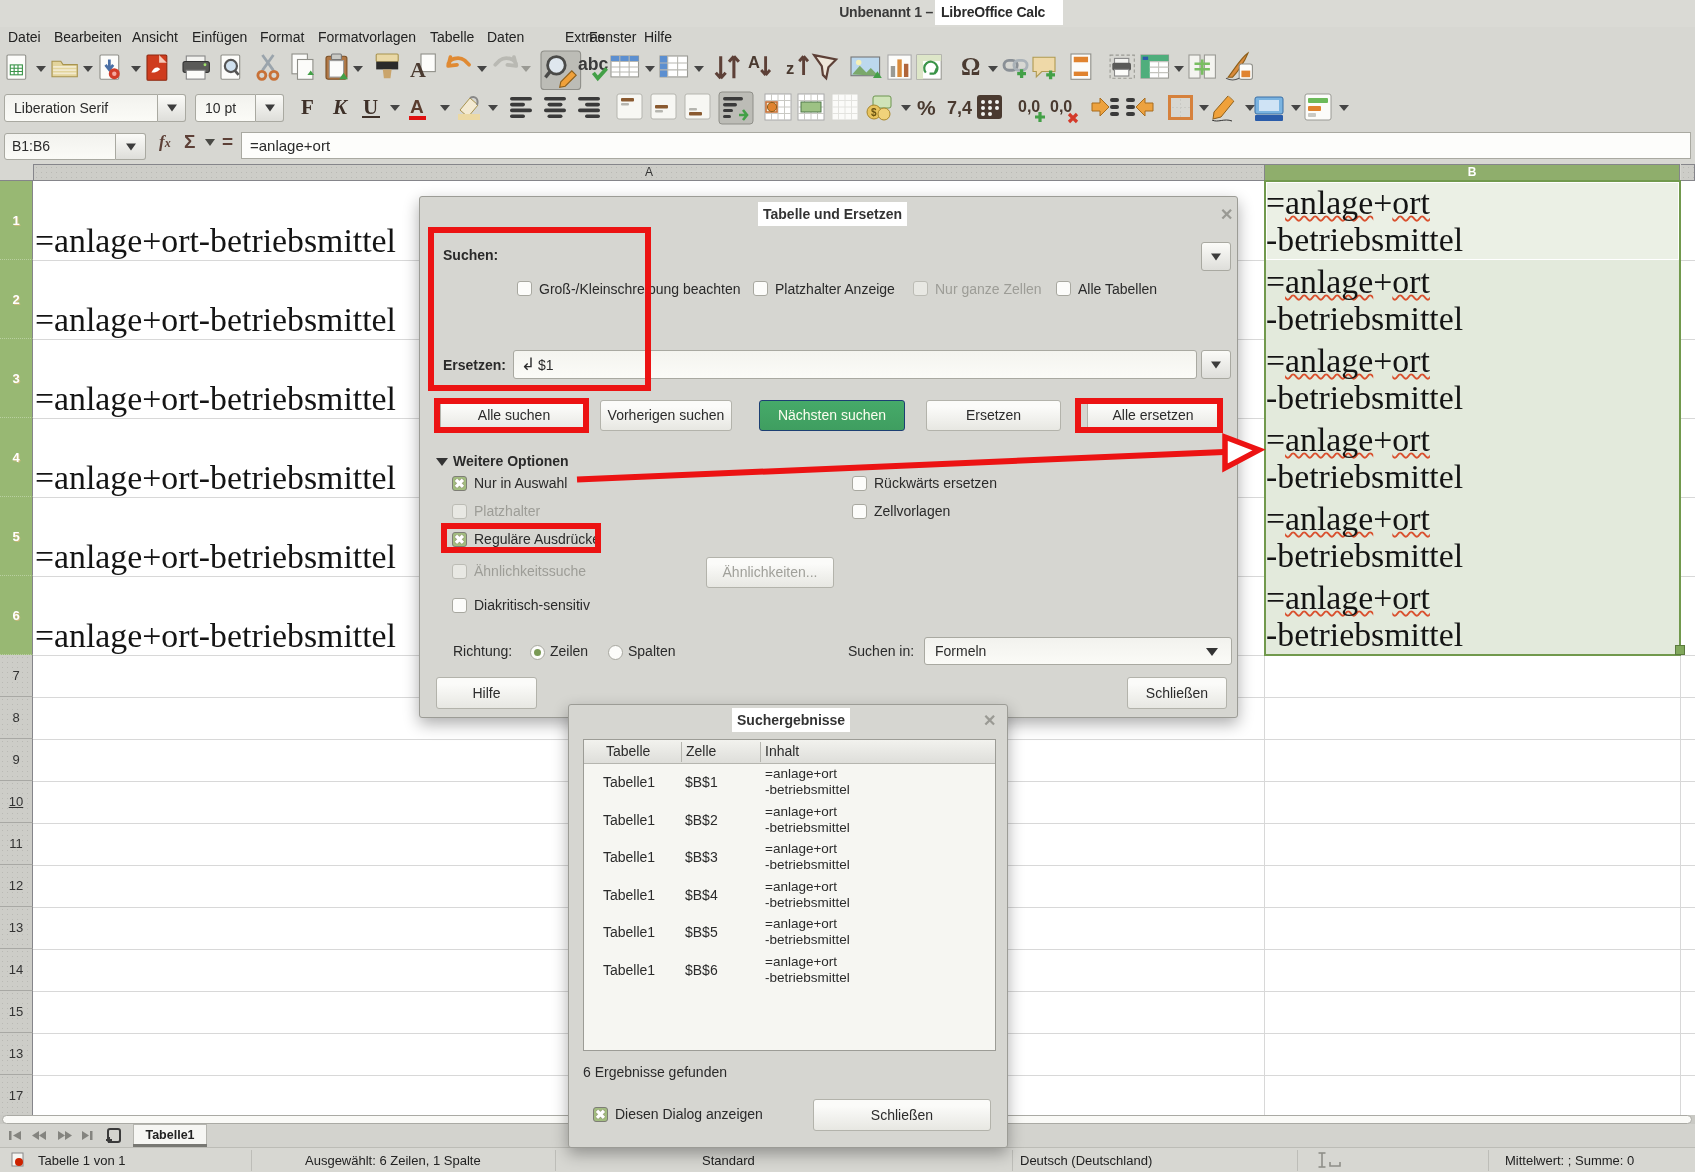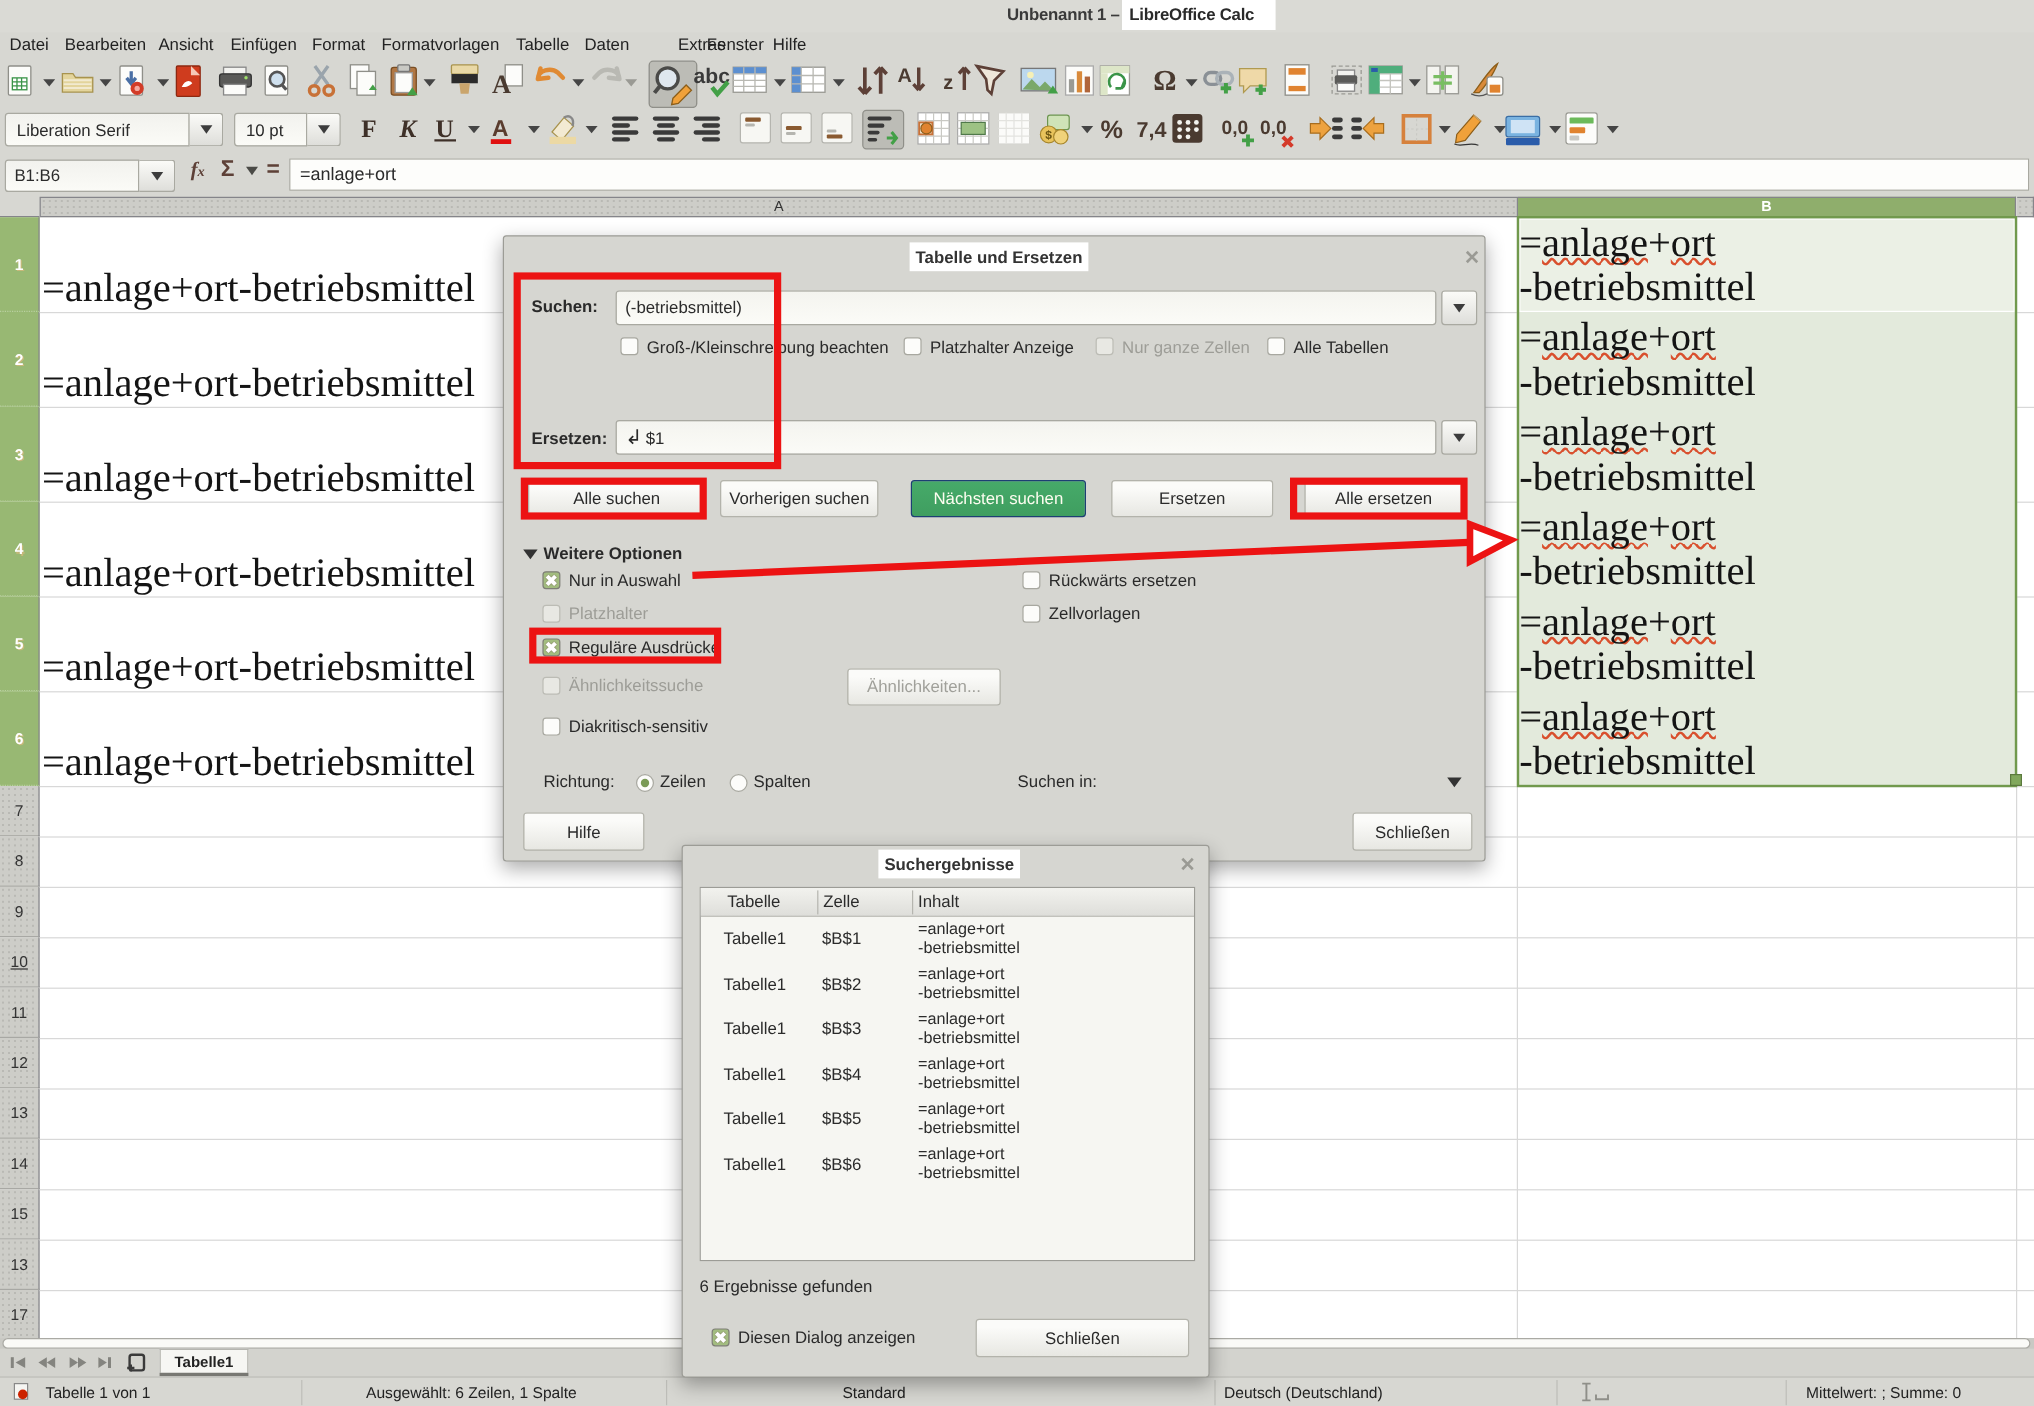--- a/index.html
+++ b/index.html
@@ -593,21 +593,20 @@
       <rect x="2" y="1" width="11" height="13" fill="#f5f5f2" stroke="#888" stroke-width="1"></rect>
       <circle cx="9" cy="10" r="4" fill="#cc2200"></circle>
     </svg>
   </div>
 
   <div class="dlg" id="frdlg" style="left:419px; top:196px; width:819px; height:522px;">
     <div class="dtitle" style="left:338px; top:5px;">Tabelle und Ersetzen</div>
     <div class="dclose" style="left:800px; top:8px;">✕</div>
 
     <div class="lbl b" style="left:23px; top:50px;">Suchen:</div>
-    <div class="ffield" style="left:93px; top:45px; width:684px; height:29px; font-size:14px; line-height:27px; padding-left:7px; border-radius:3px; background:linear-gradient(#f4f4ef,#fbfbf7);">(-betriebsmittel)</div>
     <div class="cbtn" style="left:781px; top:45px; width:30px; height:29px; border-radius:3px; border-left:1px solid #a9a9a1;"></div>
 
     <div class="cb" style="left:97px; top:84px;"></div>
     <div class="lbl" style="left:119px; top:84px;">Groß-/Kleinschreibung beachten</div>
     <div class="cb" style="left:333px; top:84px;"></div>
     <div class="lbl" style="left:355px; top:84px;">Platzhalter Anzeige</div>
     <div class="cb dis" style="left:493px; top:84px;"></div>
     <div class="lbl dis" style="left:515px; top:84px;">Nur ganze Zellen</div>
     <div class="cb" style="left:636px; top:84px;"></div>
     <div class="lbl" style="left:658px; top:84px;">Alle Tabellen</div>
@@ -641,20 +640,21 @@
     <div class="lbl" style="left:454px; top:278px;">Rückwärts ersetzen</div>
     <div class="cb" style="left:432px; top:307px;"></div>
     <div class="lbl" style="left:454px; top:306px;">Zellvorlagen</div>
 
     <div class="lbl" style="left:33px; top:446px;">Richtung:</div>
     <div class="radio on" style="left:110px; top:448px;"></div>
     <div class="lbl" style="left:130px; top:446px;">Zeilen</div>
     <div class="radio" style="left:188px; top:448px;"></div>
     <div class="lbl" style="left:208px; top:446px;">Spalten</div>
     <div class="lbl" style="left:428px; top:446px;">Suchen in:</div>
+    <div class="combo" style="left:504px; top:440px; width:308px; height:28px; font-size:14px; line-height:26px; padding-left:10px; border-radius:3px; border-radius:3px;">Formeln</div>
     <div style="position:absolute; left:786px; top:451px; border:6px solid transparent; border-top:8px solid #333;"></div>
 
     <div class="btn" style="left:16px; top:480px; width:101px; height:32px; line-height:30px;">Hilfe</div>
     <div class="btn" style="left:707px; top:480px; width:100px; height:32px; line-height:30px;">Schließen</div>
   </div>
 
   <div class="dlg" id="srdlg" style="left:568px; top:704px; width:440px; height:444px;">
     <div class="dtitle" style="left:163px; top:3px;">Suchergebnisse</div>
     <div class="dclose" style="left:414px; top:6px;">✕</div>
     <div class="abs" style="left:14px; top:34px; width:413px; height:312px; background:#f6f6f2; border:1px solid #9c9c96;">

